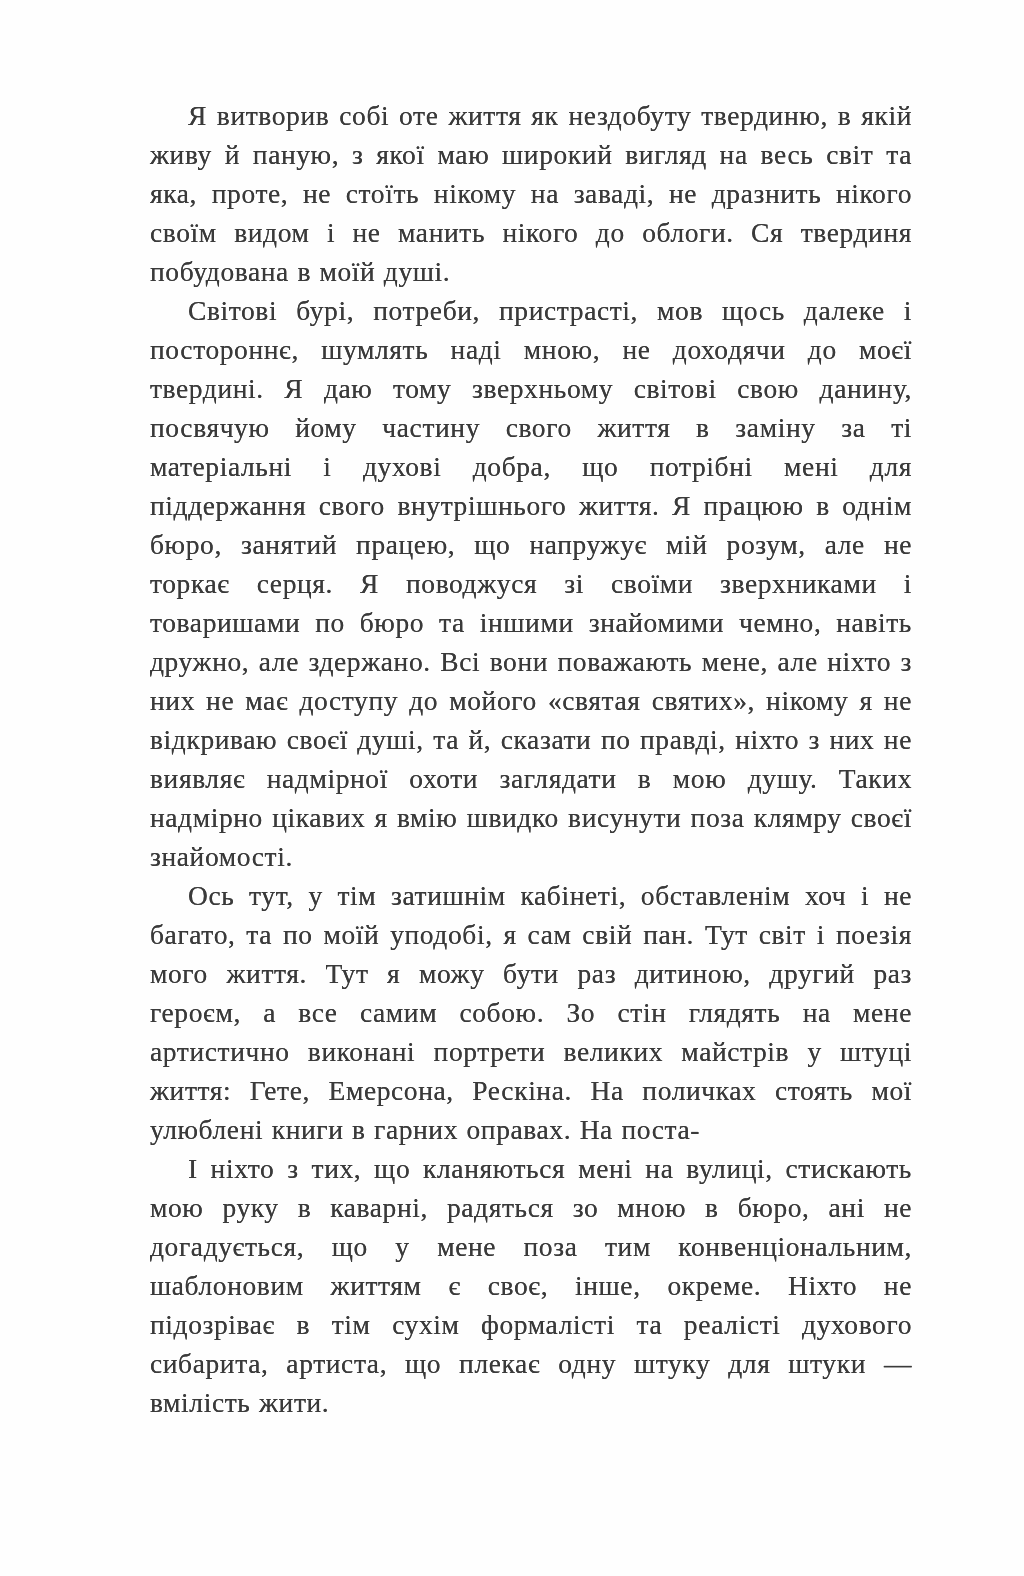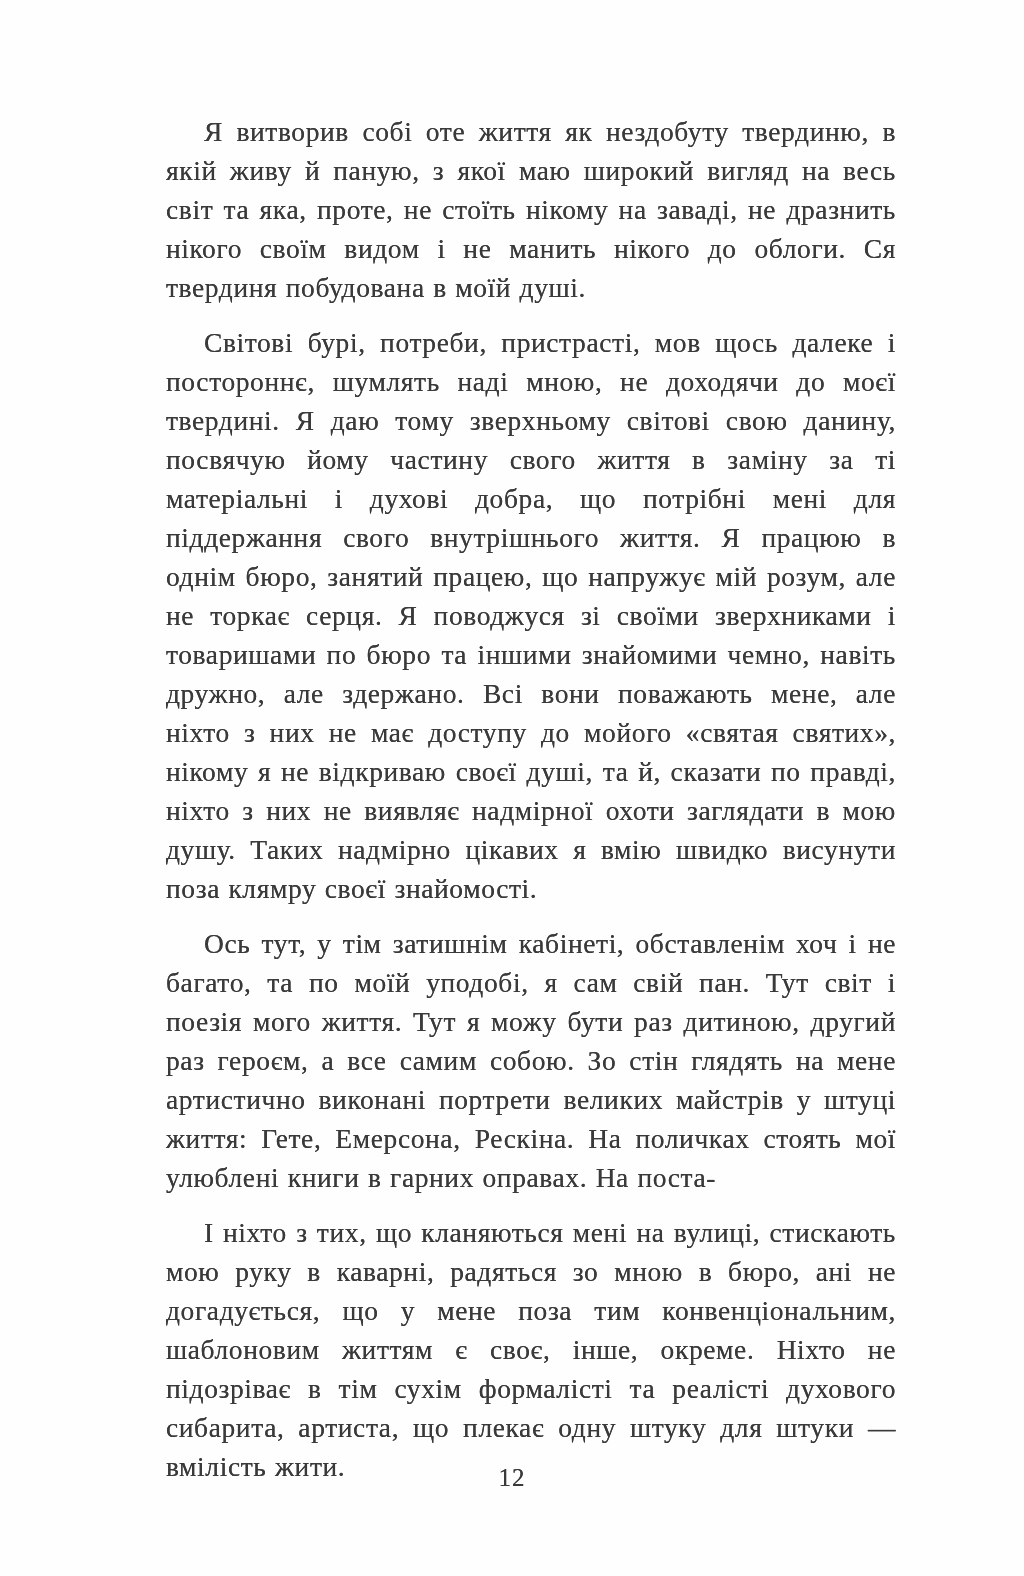--- a/index.html
+++ b/index.html
@@ -22,21 +22,21 @@
     top: 96px;
     width: 762px;
     font-size: 27.5px;
     line-height: 39px;
     letter-spacing: 0.6px;
     word-spacing: 1px;
     text-align: justify;
     text-shadow: 0 0 0.4px #4a4a4a;
   }
   .text-block p {
-    margin: 16px;
+    margin: 0;
     padding: 0;
     text-indent: 38px;
   }
   .page-footer {
     position: absolute;
     left: 0;
     bottom: 84px;
     width: 100%;
     text-align: center;
   }
@@ -50,16 +50,13 @@
 </head>
 <body>
 
 <div class="page">
   <main class="text-block">
     <p>Я витворив собі оте життя як нездобуту твердиню, в якій живу й паную, з якої маю широкий вигляд на весь світ та яка, проте, не стоїть нікому на заваді, не дразнить нікого своїм видом і не манить нікого до облоги. Ся твердиня побудована в моїй душі.</p>
     <p>Світові бурі, потреби, пристрасті, мов щось далеке і постороннє, шумлять наді мною, не доходячи до моєї твердині. Я даю тому зверхньому світові свою данину, посвячую йому частину свого життя в заміну за ті матеріальні і духові добра, що потрібні мені для піддержання свого внутрішнього життя. Я працюю в однім бюро, занятий працею, що напружує мій розум, але не торкає серця. Я поводжуся зі своїми зверхниками і товаришами по бюро та іншими знайомими чемно, навіть дружно, але здержано. Всі вони поважають мене, але ніхто з них не має доступу до мойого «святая святих», нікому я не відкриваю своєї душі, та й, сказати по правді, ніхто з них не виявляє надмірної охоти заглядати в мою душу. Таких надмірно цікавих я вмію швидко висунути поза клямру своєї знайомості.</p>
     <p>Ось тут, у тім затишнім кабінеті, обставленім хоч і не багато, та по моїй уподобі, я сам свій пан. Тут світ і поезія мого життя. Тут я можу бути раз дитиною, другий раз героєм, а все самим собою. Зо стін глядять на мене артистично виконані портрети великих майстрів у штуці життя: Гете, Емерсона, Рескіна. На поличках стоять мої улюблені книги в гарних оправах. На поста-</p>
     <p>І ніхто з тих, що кланяються мені на вулиці, стискають мою руку в каварні, радяться зо мною в бюро, ані не догадується, що у мене поза тим конвенціональним, шаблоновим життям є своє, інше, окреме. Ніхто не підозріває в тім сухім формалісті та реалісті духового сибарита, артиста, що плекає одну штуку для штуки — вмілість жити.</p>
   </main>
-  <footer class="page-footer">
-    <span class="page-number">12</span>
-  </footer>
 </div>
 
 </body></html>

